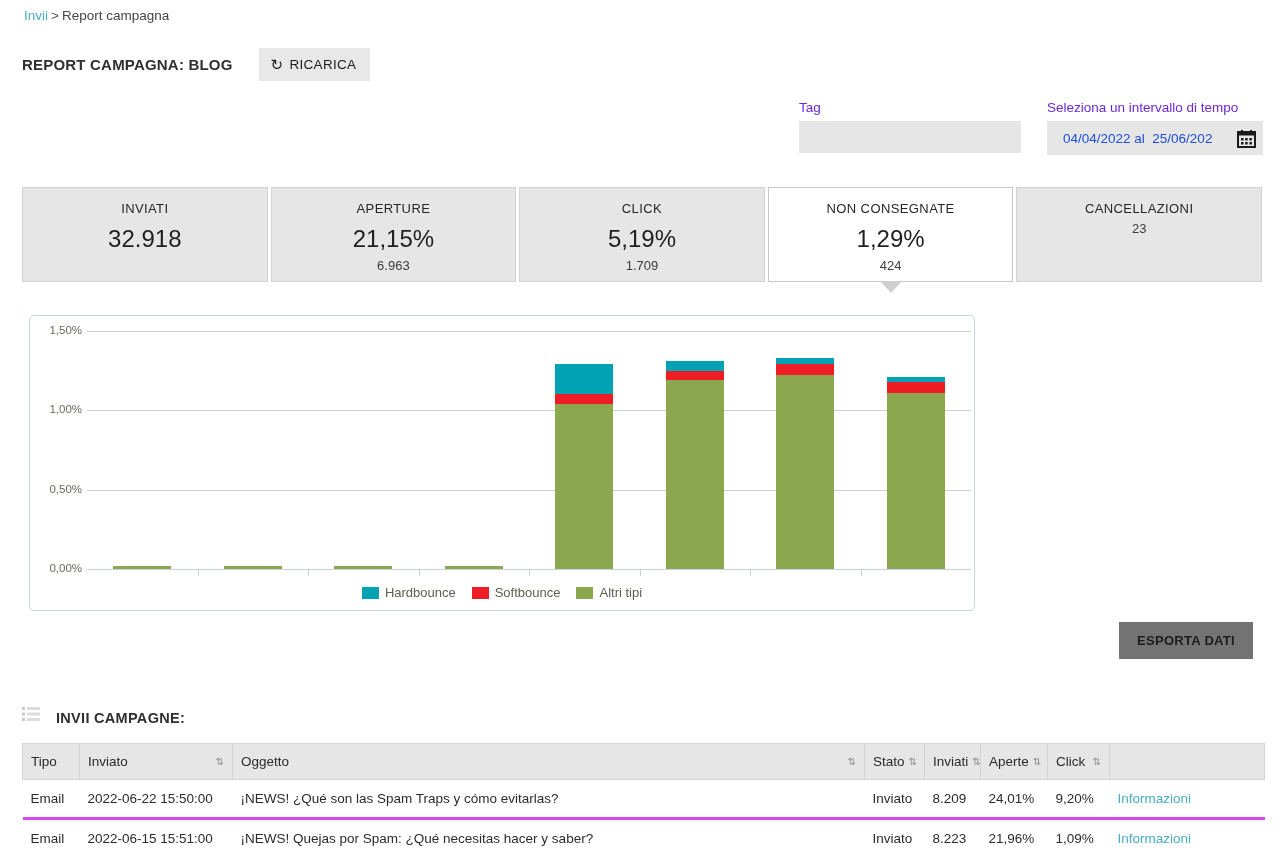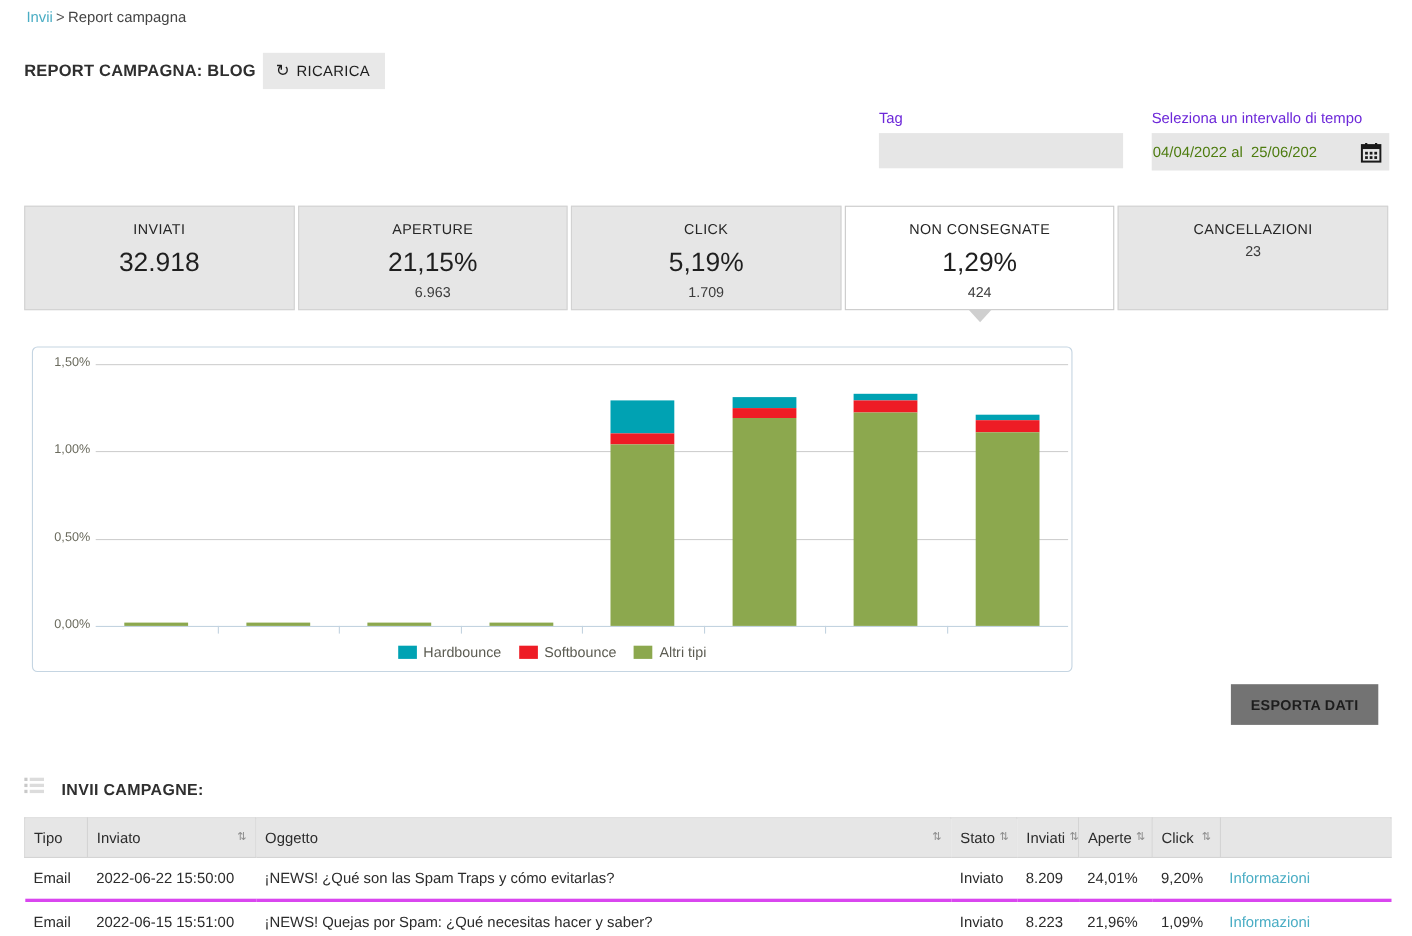--- a/index.html
+++ b/index.html
@@ -19,21 +19,21 @@
     font-size: 13.5px; color: #444;
   }
   .breadcrumb a {
     color: #4aadc4; text-decoration: none;
   }
   .breadcrumb .sep { color: #555; margin: 0 3px; }
 
   
   .title-row {
     position: absolute; left: 22px; top: 48px;
-    display: flex; align-items: center; gap: 6px;
+    display: flex; align-items: center; gap: 26px;
   }
   .page-title {
     font-size: 15px; font-weight: bold; letter-spacing: .2px;
     color: #2f2f2f; text-transform: uppercase;
   }
   .btn-reload {
     background: #e8e8e8; border: none;
     padding: 9px 14px 9px 12px;
     font-size: 13.5px; color: #1d1d1d;
     letter-spacing: .3px;
@@ -53,21 +53,21 @@
     width: 222px; height: 32px; background: #e6e6e6;
     border: none; outline: none; font-family: inherit; font-size: 13px;
     padding: 0 8px; color: #333;
   }
   .range-wrap {
     display: flex; align-items: center; width: 216px; height: 34px;
     background: #e6e6e6;
   }
   .range-input {
     flex: 1; height: 34px; background: transparent; border: none; outline: none;
-    font-family: inherit; font-size: 13.5px; color: #4d7c0f; padding: 0 6px 0 1px;
+    font-family: inherit; font-size: 13.5px; color: #1d4ed8; padding: 0 6px 0 16px;
     min-width: 0;
   }
   .cal-ico {
     width: 34px; height: 34px; display: flex; align-items: center;
     justify-content: center; cursor: pointer;
   }
 
   
   .kpis {
     position: absolute; left: 22px; top: 187px;

